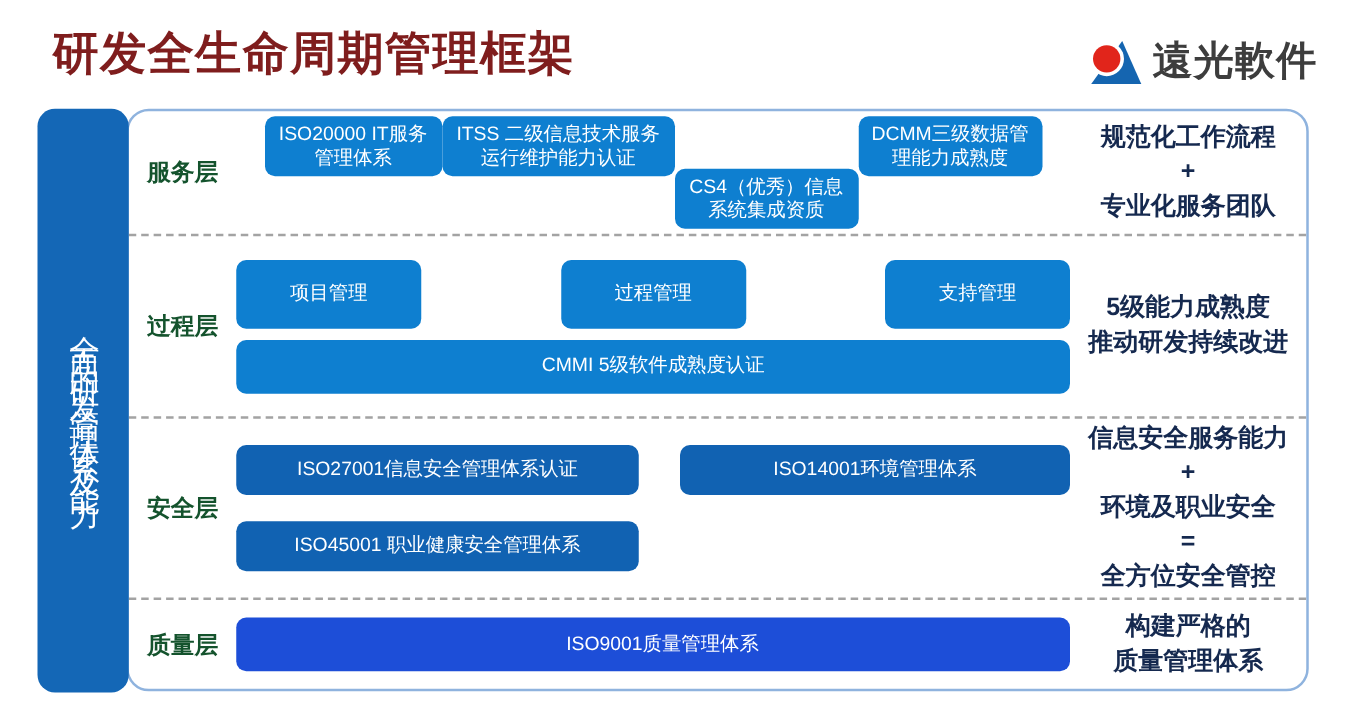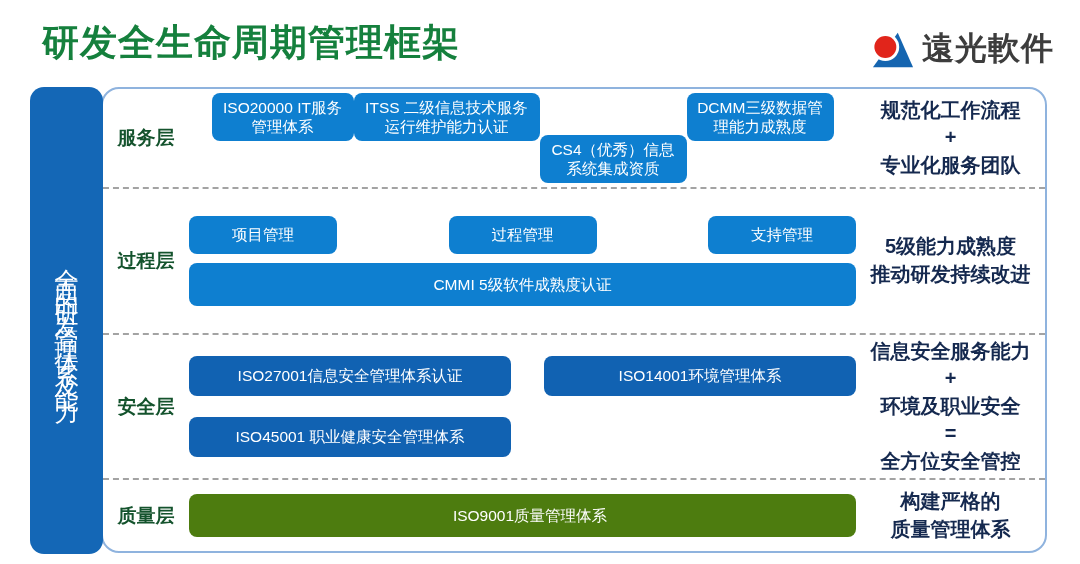--- a/index.html
+++ b/index.html
@@ -8,21 +8,21 @@
     position: relative;
     background: #ffffff;
     font-family: "Liberation Sans", sans-serif;
     overflow: hidden;
   }
 
   
   .page-title {
     position: absolute; left: 42px; top: 18px;
     font-size: 37px; font-weight: 900;
-    color: #15803d; letter-spacing: 1px;
+    color: #7f1d1d; letter-spacing: 1px;
   }
   .logo {
     position: absolute; right: 26px; top: 27px;
     display: flex; align-items: center; gap: 6px;
   }
   .logo-text {
     font-size: 32px; font-weight: 700; color: #3d3d3d; letter-spacing: 1px;
   }
 
   
@@ -75,32 +75,32 @@
     box-sizing: border-box;
     border-radius: 8px;
     color: #ffffff;
     display: flex; align-items: center; justify-content: center;
     text-align: center;
     font-size: 15.5px; line-height: 1.25;
     padding: 2px 8px;
   }
   .blue-bright { background: #0e7fd0; }
   .blue-mid    { background: #1162b2; }
-  .blue-dark   { background: #4d7c0f; padding-left: 23px; }
+  .blue-dark   { background: #1d4ed8; padding-left: 23px; }
 
   
   .service-boxes { display: flex; justify-content: center; }
   .service-boxes .cert-box { height: 48px; }
   .sb-1 { width: 142px; } .sb-2 { width: 186px; }
   .sb-3 { width: 147px; margin-top: 42px; } .sb-4 { width: 147px; }
 
   
   .process-boxes { display: flex; flex-direction: column; gap: 9px; }
   .process-top { display: flex; justify-content: space-between; }
-  .process-top .cert-box { width: 148px; height: 38px; }
+  .process-top .cert-box { width: 148px; height: 55px; }
   .wide-box { width: 100%; height: 43px; }
 
   
   .security-boxes {
     display: grid;
     grid-template-columns: 322px 312px;
     justify-content: space-between;
     row-gap: 21px;
   }
   .security-boxes .cert-box { height: 40px; }

